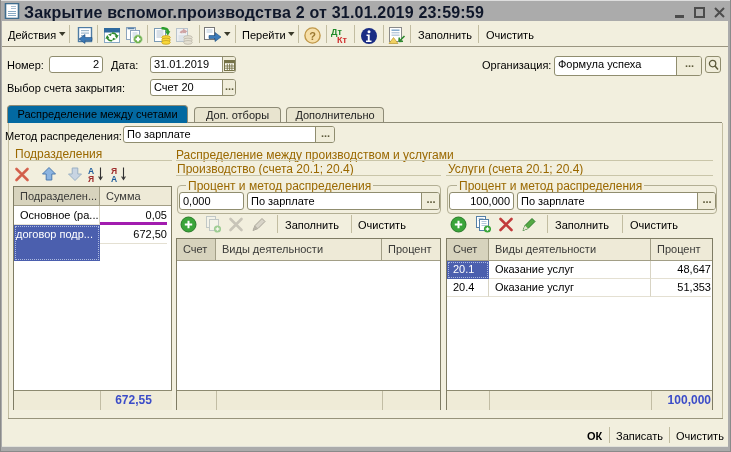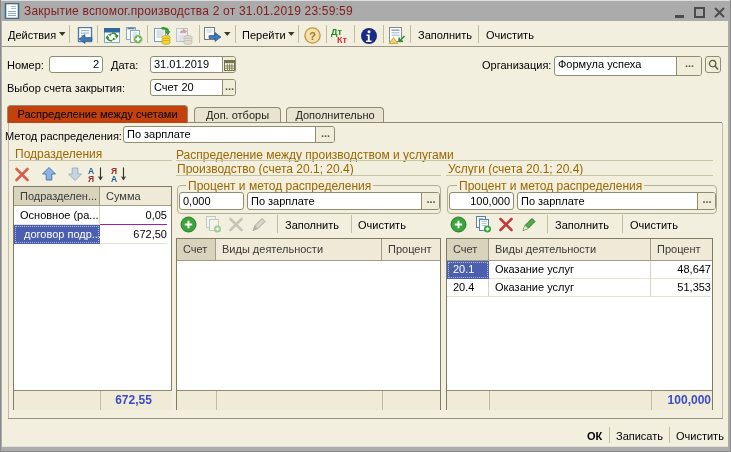--- a/index.html
+++ b/index.html
@@ -19,21 +19,21 @@
 <div class="a" style="left:0;top:0;width:731px;height:1px;background:#dedede"></div>
 
 <svg class="a" style="left:4px;top:3px" width="16" height="16">
   <rect x="1.5" y="0.5" width="13" height="15" fill="#fff" stroke="#3f6d8e" stroke-width="1.6"></rect>
   <rect x="7" y="3" width="5" height="1" fill="#a8bfd2"></rect>
     <rect x="7" y="5" width="5" height="1" fill="#a8bfd2"></rect>
   <rect x="4" y="8" width="8" height="1" fill="#88aac4"></rect>
     <rect x="4" y="10" width="8" height="1" fill="#88aac4"></rect>
     <rect x="4" y="12" width="8" height="1" fill="#88aac4"></rect>
 </svg>
-<div class="a" style="left:24px;top:4px;font-weight:normal;font-size:12px;color:#7f1d1d;letter-spacing:0.2px">Закрытие вспомог.производства 2 от 31.01.2019 23:59:59</div>
+<div class="a" style="left:24px;top:4px;font-weight:bold;font-size:16px;color:#0f172a;letter-spacing:0.2px">Закрытие вспомог.производства 2 от 31.01.2019 23:59:59</div>
 <div class="a" style="left:675px;top:15px;width:9px;height:3px;background:#4c4c4c"></div>
 <svg class="a" style="left:694px;top:7px" width="11" height="11">
     <rect x="1" y="1" width="9" height="9" fill="none" stroke="#4c4c4c" stroke-width="2"></rect>
   </svg>
 <svg class="a" style="left:714px;top:7px" width="11" height="11">
     <path d="M1 1 L10 10 M10 1 L1 10" stroke="#4c4c4c" stroke-width="2"></path>
   </svg>
 
 <div class="a" style="left:2px;top:46px;width:726px;height:1px;background:#9a9580"></div>
 <div class="a" style="left:8px;top:29px">Действия</div>
@@ -157,21 +157,21 @@
       <path d="M7 7 L10 10.5" stroke="#5d5a3a" stroke-width="1.5"></path>
     </svg>
 </div>
 
 <div class="a" style="left:7px;top:82px">Выбор счета закрытия:</div>
 <div class="inp" style="left:150px;top:79px;width:86px;height:17px">
     <div class="t" style="right:15px">Счет 20</div>
   <div class="btp" style="left:71px;width:14px;font-weight:bold;line-height:12px">...</div>
 </div>
 
-<div class="a" style="left:7px;top:105px;width:181px;height:18px;background:#c2410c;border:1px solid #8e8b76;border-bottom:none;border-radius:4px 4px 0 0;text-align:center;line-height:17px">Распределение между счетами</div>
+<div class="a" style="left:7px;top:105px;width:181px;height:18px;background:#0369a1;border:1px solid #8e8b76;border-bottom:none;border-radius:4px 4px 0 0;text-align:center;line-height:17px">Распределение между счетами</div>
 <div class="a" style="left:194px;top:107px;width:87px;height:16px;background:#e8e4cf;border:1px solid #8e8b76;border-bottom:none;border-radius:4px 4px 0 0;text-align:center;line-height:15px;color:#222">Доп. отборы</div>
 <div class="a" style="left:286px;top:107px;width:98px;height:16px;background:#e8e4cf;border:1px solid #8e8b76;border-bottom:none;border-radius:4px 4px 0 0;text-align:center;line-height:15px;color:#222">Дополнительно</div>
 <div class="a" style="left:188px;top:122px;width:534px;height:1px;background:#8e8b76"></div>
 
 <div class="a" style="left:8px;top:123px;width:1px;height:295px;background:#c2bda1"></div>
 <div class="a" style="left:722px;top:123px;width:1px;height:295px;background:#c2bda1"></div>
 <div class="a" style="left:8px;top:418px;width:715px;height:1px;background:#98947c"></div>
 
 <div class="a" style="left:5px;top:130px">Метод распределения:</div>
 <div class="inp" style="left:123px;top:126px;width:212px;height:17px">
@@ -199,22 +199,22 @@
 <svg class="a" style="left:111px;top:166px" width="17" height="16" font-family="Liberation Sans">
   <text x="0" y="7.5" font-size="8.5" font-weight="bold" fill="#9e2c2c">Я</text>
     <text x="0" y="15.5" font-size="8.5" font-weight="bold" fill="#1d5c9c">А</text>
   <path d="M12.5 1.5 v11.5 M10.6 10.5 L12.5 13.5 L14.4 10.5" stroke="#333" fill="none" stroke-width="1.1"></path>
 </svg>
 
 <div class="a" style="left:13px;top:186px;width:159px;height:224px;background:#fff;border:1px solid #7f7c64"></div>
 <div class="hc" style="left:14px;top:187px;width:86px;height:19px;background:#d7d3bd;border-right:1px solid #a29e86;border-bottom:1px solid #a29e86;line-height:18px">Подразделен...</div>
 <div class="hc" style="left:100px;top:187px;width:71px;height:19px;background:#eeead7;border-bottom:1px solid #a29e86;line-height:18px">Сумма</div>
 <div class="a" style="left:14px;top:206px;width:86px;height:19px;line-height:18px;padding-left:6px;border-right:1px solid #d8d4c4;border-bottom:1px solid #e4e0d2;overflow:hidden">Основное (ра...</div>
-<div class="a" style="left:100px;top:206px;width:67px;height:19px;line-height:18px;text-align:right;border-bottom:1px solid #a21caf">0,05</div>
-<div class="a" style="left:14px;top:225px;width:86px;height:19px;line-height:18px;padding-left:10px;background:#4b5fae;color:#fff;outline:1px dotted #aebbe0;outline-offset:-2px;overflow:hidden">договор подр...</div>
+<div class="a" style="left:100px;top:206px;width:67px;height:19px;line-height:18px;text-align:right;border-bottom:3px solid #a21caf">0,05</div>
+<div class="a" style="left:14px;top:225px;width:86px;height:36px;line-height:18px;padding-left:2px;background:#4b5fae;color:#fff;outline:1px dotted #aebbe0;outline-offset:-2px;overflow:hidden">договор подр...</div>
 <div class="a" style="left:100px;top:225px;width:67px;height:19px;line-height:18px;text-align:right;border-bottom:1px solid #e4e0d2">672,50</div>
 <div class="a" style="left:14px;top:390px;width:158px;height:20px;background:#efebd7;border-top:1px solid #8d8a70"></div>
 <div class="a" style="left:100px;top:391px;width:1px;height:19px;background:#c2bda4"></div>
 <div class="a" style="left:100px;top:393px;width:67px;line-height:15px;text-align:center;color:#3b4cc8;font-weight:bold;font-size:12px">672,55</div>
 
 <div class="a gold" style="left:176px;top:148px">Распределение между производством и услугами</div>
 <div class="hline" style="left:176px;top:160px;width:537px"></div>
 <div class="a gold" style="left:177px;top:162px">Производство (счета 20.1; 20.4)</div>
 <div class="hline" style="left:176px;top:175px;width:265px"></div>
 <div class="a gold" style="left:448px;top:162px">Услуги (счета 20.1; 20.4)</div>

